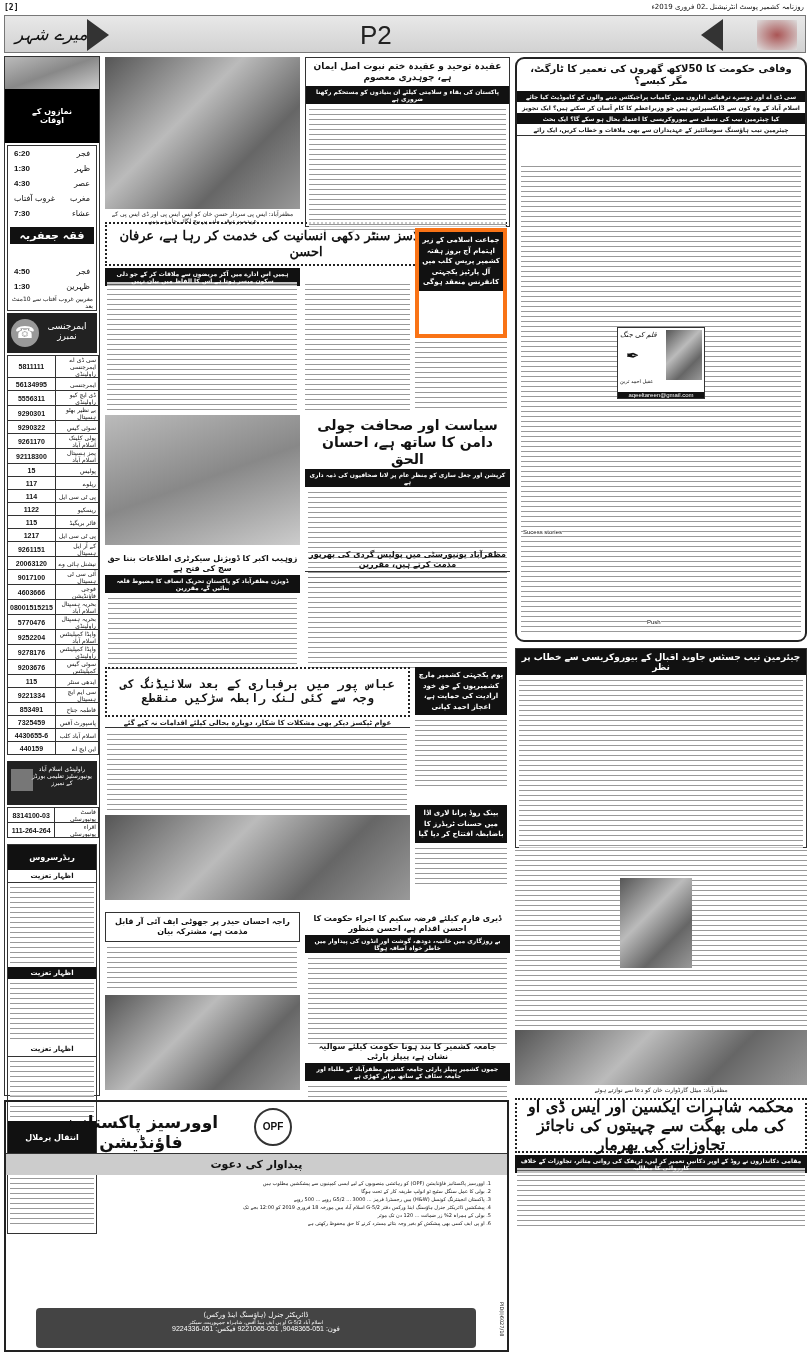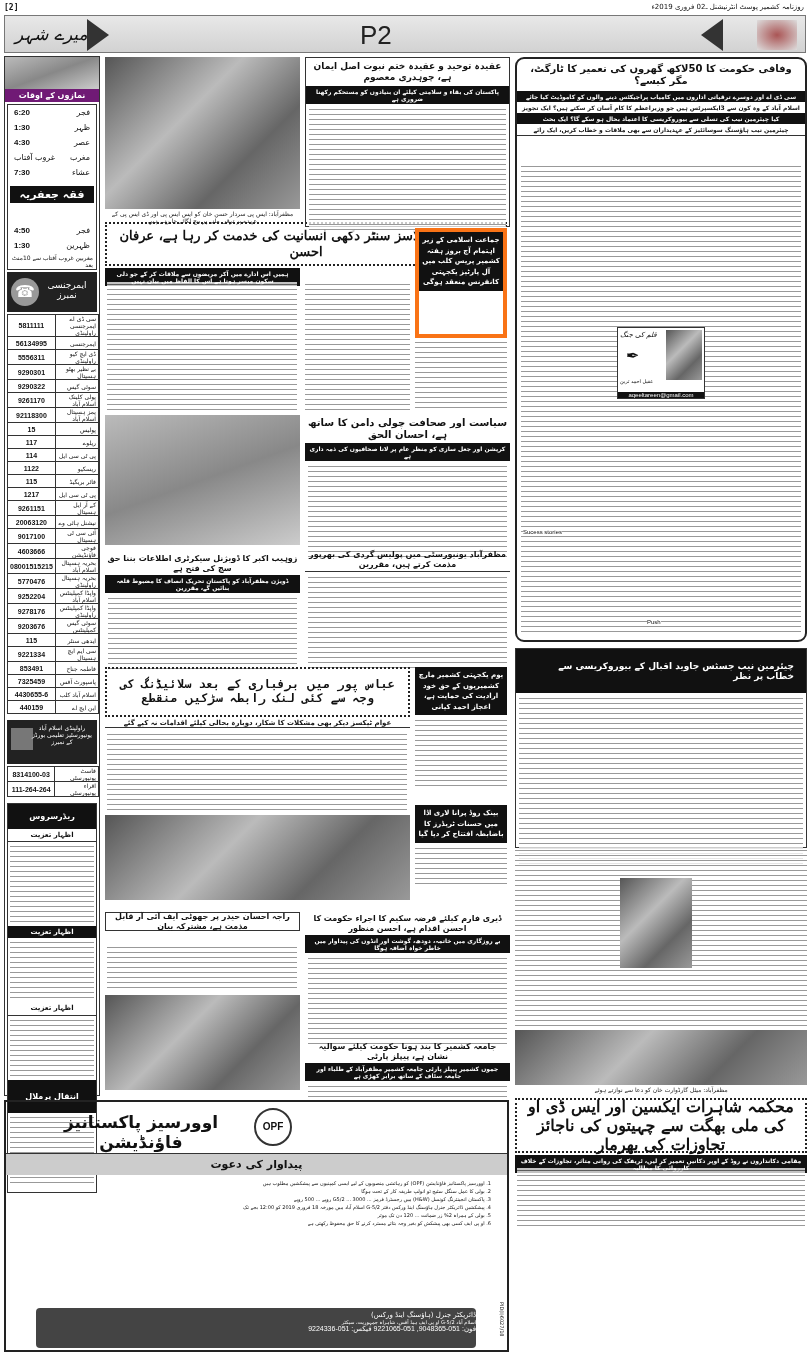--- a/index.html
+++ b/index.html
@@ -40,21 +40,21 @@
 <div class="abs banner">
   <span class="logo-l">میرے شہر</span>
   <span class="chev-l"></span>
   <span class="p2">P2</span>
   <span class="chev-r"></span>
   <span class="logo-r"></span>
 </div>
 
 <div class="abs" style="left:4px;top:56px;width:96px;height:1040px;border:1px solid #333">
   <div class="photo2" style="height:32px"></div>
-  <div class="blackbar" style="font-size:8px;padding:2px;background:#701a75">نمازوں کے اوقات</div>
+  <div class="blackbar" style="font-size:8px;padding:18px;background:#000000">نمازوں کے اوقات</div>
   <div style="border:1px solid #333;margin:2px">
     <div class="prow">
         <span class="t">6:20</span>
         <span>فجر</span>
       </div>
     <div class="prow">
         <span class="t">1:30</span>
         <span>ظہر</span>
       </div>
     <div class="prow">
@@ -247,21 +247,21 @@
   <div class="textfill" style="height:125px;margin:3px"></div>
 </div>
 
 <div class="abs" style="left:415px;top:228px;width:92px;height:110px;border:4px solid #f97316">
   <div class="blackbar rtl" style="font-size:7px;padding:3px;line-height:1.5">جماعت اسلامی کے زیر اہتمام آج بروز ہفتہ کشمیر پریس کلب میں آل پارٹیز یکجہتی کانفرنس منعقد ہوگی</div>
 </div>
 <div class="abs textfill" style="left:305px;top:282px;width:105px;height:130px"></div>
 <div class="abs textfill" style="left:415px;top:340px;width:92px;height:70px"></div>
 
 <div class="abs" style="left:305px;top:415px;width:205px;height:130px">
-  <div class="head" style="font-size:10px;padding:2px">سیاست اور صحافت چولی دامن کا ساتھ ہے، احسان الحق</div>
+  <div class="head" style="font-size:14px;padding:2px">سیاست اور صحافت چولی دامن کا ساتھ ہے، احسان الحق</div>
   <div class="blackbar rtl" style="font-size:6px;padding:2px">کرپشن اور جعل سازی کو منظر عام پر لانا صحافیوں کی ذمہ داری ہے</div>
   <div class="textfill" style="height:95px;margin:3px"></div>
 </div>
 
 <div class="abs" style="left:305px;top:548px;width:205px;height:110px">
   <div class="head" style="font-size:8px;padding:2px;border-bottom:1px solid #333">مظفرآباد یونیورسٹی میں پولیس گردی کی بھرپور مذمت کرتے ہیں، مقررین</div>
   <div class="textfill" style="height:95px;margin:3px"></div>
 </div>
 
 <div class="abs" style="left:105px;top:552px;width:195px;height:110px">
@@ -280,21 +280,21 @@
   <div class="blackbar rtl" style="font-size:7px;padding:3px;line-height:1.5">یوم یکجہتی کشمیر مارچ کشمیریوں کے حق خود ارادیت کی حمایت ہے، اعجاز احمد کیانی</div>
   <div class="textfill" style="height:70px;margin-top:3px"></div>
 </div>
 <div class="abs" style="left:415px;top:805px;width:92px;height:80px">
   <div class="blackbar rtl" style="font-size:7px;padding:3px;line-height:1.5">بینک روڈ پرانا لاری اڈا میں حسنات ٹریڈرز کا باضابطہ افتتاح کر دیا گیا</div>
   <div class="textfill" style="height:40px;margin-top:3px"></div>
 </div>
 
 <div class="abs photo" style="left:105px;top:815px;width:305px;height:85px"></div>
 
-<div class="abs" style="left:105px;top:912px;width:195px;height:19px;border:1px solid #333;display:flex;align-items:center;justify-content:center">
+<div class="abs" style="left:105px;top:912px;width:195px;height:30px;border:1px solid #333;display:flex;align-items:center;justify-content:center">
   <span class="head" style="font-size:8px">راجہ احسان حیدر پر جھوٹی ایف آئی آر قابل مذمت ہے، مشترکہ بیان</span>
 </div>
 <div class="abs textfill" style="left:107px;top:945px;width:190px;height:45px"></div>
 <div class="abs photo" style="left:105px;top:995px;width:195px;height:95px"></div>
 
 <div class="abs" style="left:305px;top:912px;width:205px;height:125px">
   <div class="head" style="font-size:8px;padding:2px">ڈیری فارم کیلئے قرضہ سکیم کا اجراء حکومت کا احسن اقدام ہے، احسن منظور</div>
   <div class="blackbar rtl" style="font-size:6px;padding:2px">بے روزگاری میں خاتمہ، دودھ، گوشت اور انڈوں کی پیداوار میں خاطر خواہ اضافہ ہوگا</div>
   <div class="textfill" style="height:90px;margin:3px"></div>
 </div>
@@ -317,21 +317,21 @@
     <div style="position:absolute;left:8px;top:18px;font-size:16px">✒</div>
     <div style="position:absolute;right:2px;top:2px;width:36px;height:50px" class="photo"></div>
     <div style="position:absolute;left:2px;top:50px;font-size:5px">عقیل احمد ترین</div>
     <div style="position:absolute;left:0;bottom:0;width:100%;background:#111;color:#fff;font-size:6px;text-align:center;font-family:'Liberation Sans',sans-serif">aqeeltareen@gmail.com</div>
   </div>
   <div style="position:absolute;left:6px;top:470px;font-size:6px;background:#fff;font-family:'Liberation Sans',sans-serif">Sucess stories</div>
   <div style="position:absolute;left:130px;top:560px;font-size:6px;background:#fff;font-family:'Liberation Sans',sans-serif">Push</div>
 </div>
 
 <div class="abs" style="left:515px;top:648px;width:292px;height:200px;border:1px solid #333">
-  <div class="blackbar rtl" style="font-size:9px;padding:12px;text-align:right">چیئرمین نیب جسٹس جاوید اقبال کے بیوروکریسی سے خطاب پر نظر</div>
+  <div class="blackbar rtl" style="font-size:9px;padding:3px;text-align:center">چیئرمین نیب جسٹس جاوید اقبال کے بیوروکریسی سے خطاب پر نظر</div>
   <div class="textfill" style="height:170px;margin:3px"></div>
 </div>
 <div class="abs" style="left:515px;top:848px;width:292px;height:180px">
   <div class="textfill" style="position:absolute;left:0;top:0;width:100%;height:100%"></div>
   <div class="photo" style="position:absolute;left:105px;top:30px;width:72px;height:90px"></div>
 </div>
 
 <div class="abs photo" style="left:515px;top:1030px;width:292px;height:55px"></div>
 <div class="abs caption" style="left:515px;top:1086px;width:292px">مظفرآباد: میئل گارڈوارث خان کو دعا سے نوازتے ہوئے</div>
 <div class="abs dotted" style="left:515px;top:1098px;width:292px;height:55px;display:flex;align-items:center;justify-content:center;padding:2px">
@@ -347,19 +347,19 @@
   </div>
   <div style="background:#ccc;font-size:11px;font-weight:bold;text-align:center;padding:4px;direction:rtl">پیداوار کی دعوت</div>
   <ol class="rtl" style="font-size:5px;padding:4px 16px 0 6px;line-height:1.6;list-style-position:inside">
     <li>اوورسیز پاکستانیز فاؤنڈیشن (OPF) کو رہائشی منصوبوں کے لیے ایسی کمپنیوں سے پیشکشیں مطلوب ہیں</li>
     <li>بولی کا عمل سنگل سٹیج ٹو انولپ طریقہ کار کے تحت ہوگا</li>
     <li>پاکستان انجینئرنگ کونسل (H&amp;W) میں رجسٹرڈ فرمز ... G5/2 ... 3000 روپے ... 500 روپے</li>
     <li>پیشکشیں ڈائریکٹر جنرل ہاؤسنگ اینڈ ورکس دفتر G-5/2 اسلام آباد میں مورخہ 18 فروری 2019 کو 12:00 بجے تک</li>
     <li>بولی کے ہمراہ 2% زر ضمانت ... 120 دن تک موثر</li>
     <li>او پی ایف کسی بھی پیشکش کو بغیر وجہ بتائے مسترد کرنے کا حق محفوظ رکھتی ہے</li>
   </ol>
-  <div class="abs" style="left:30px;top:206px;width:440px;height:40px;background:#444;color:#fff;text-align:right;border-radius:4px;padding-top:3px">
+  <div class="abs" style="left:30px;top:206px;width:440px;height:40px;background:#444;color:#fff;text-align:center;border-radius:4px;padding-top:3px">
     <div style="font-size:7px">ڈائریکٹر جنرل (ہاؤسنگ اینڈ ورکس)</div>
     <div style="font-size:5px">او پی ایف ہیڈ آفس، شاہراہ جمہوریت، سیکٹر G-5/2 اسلام آباد</div>
     <div style="font-size:7px;font-family:'Liberation Sans',sans-serif">فون: 051-9048365, 051-9221065 فیکس: 051-9224336</div>
   </div>
   <div class="abs" style="right:2px;top:200px;font-size:5px;writing-mode:vertical-rl">PID(I)6027/18</div>
 </div>
 
 </body></html>

